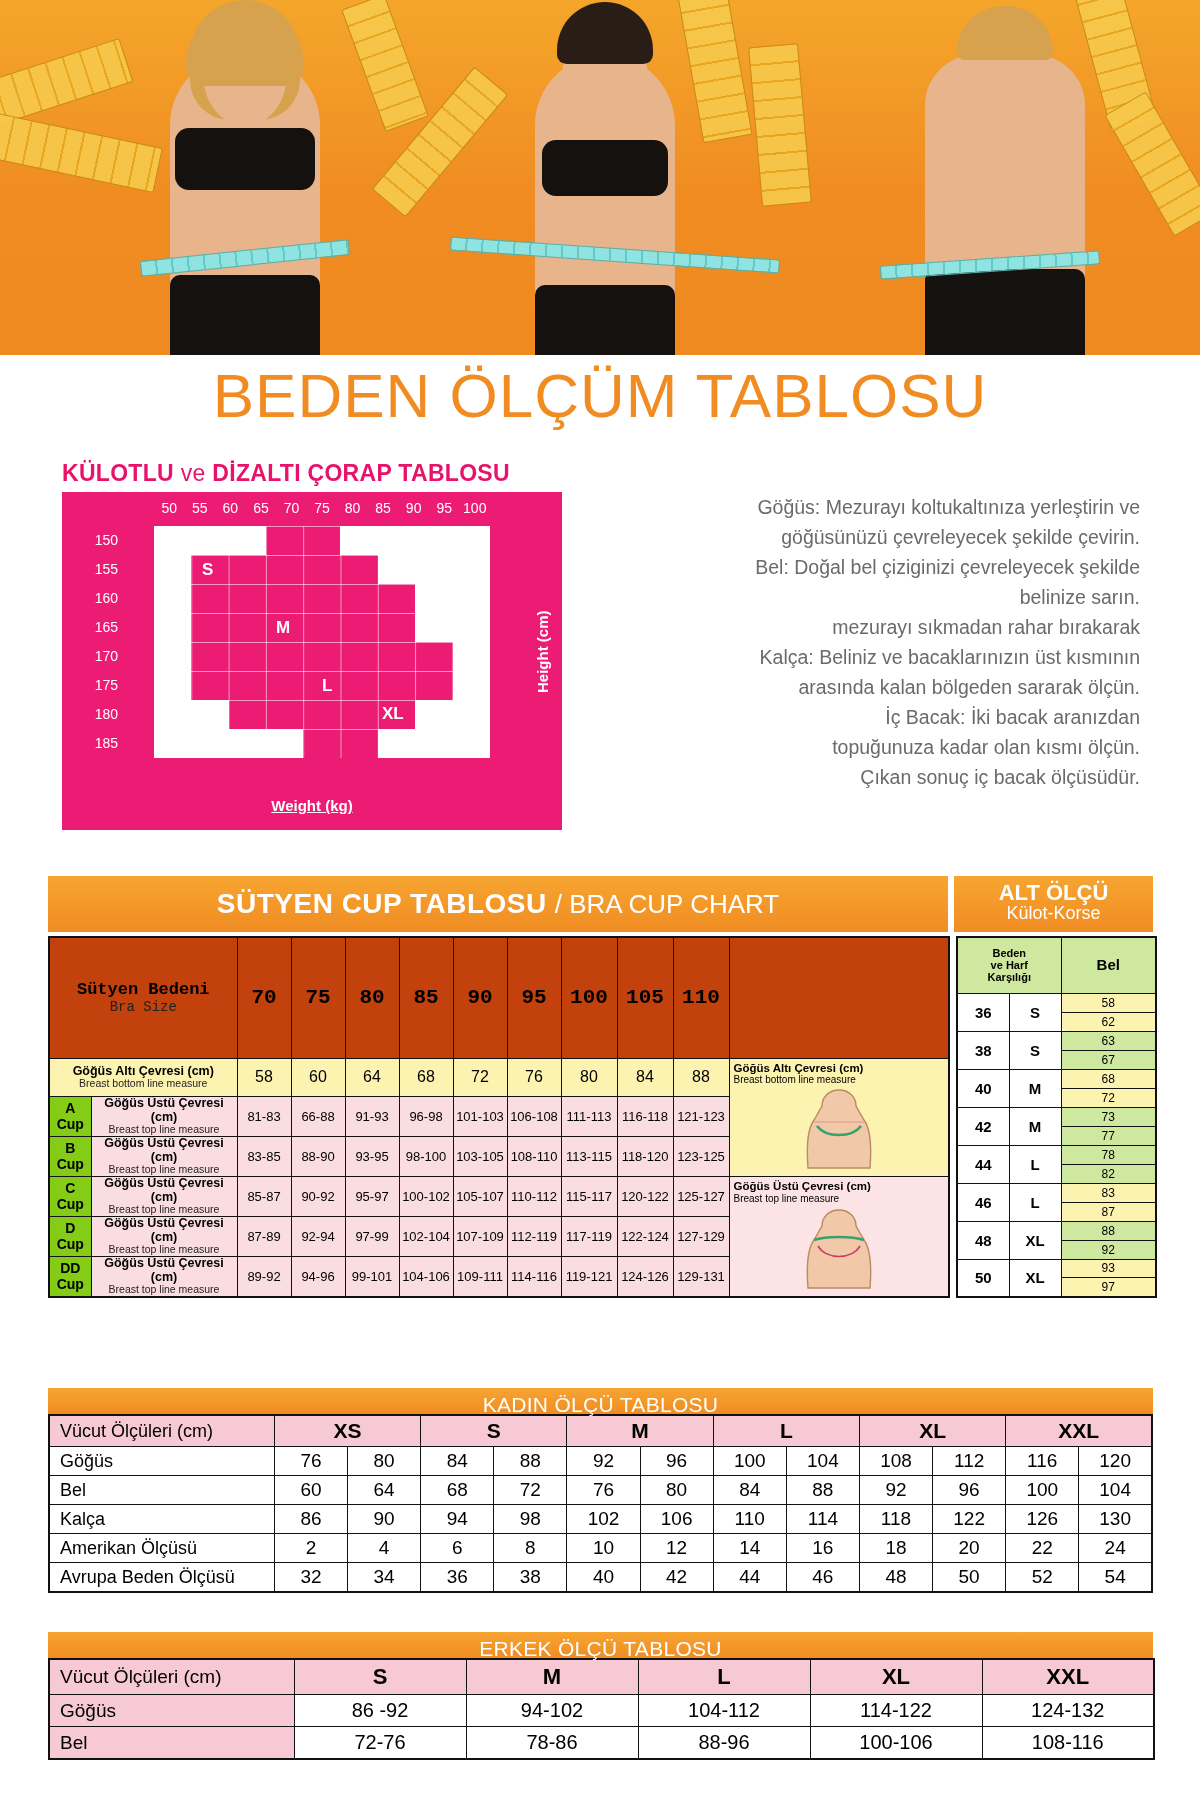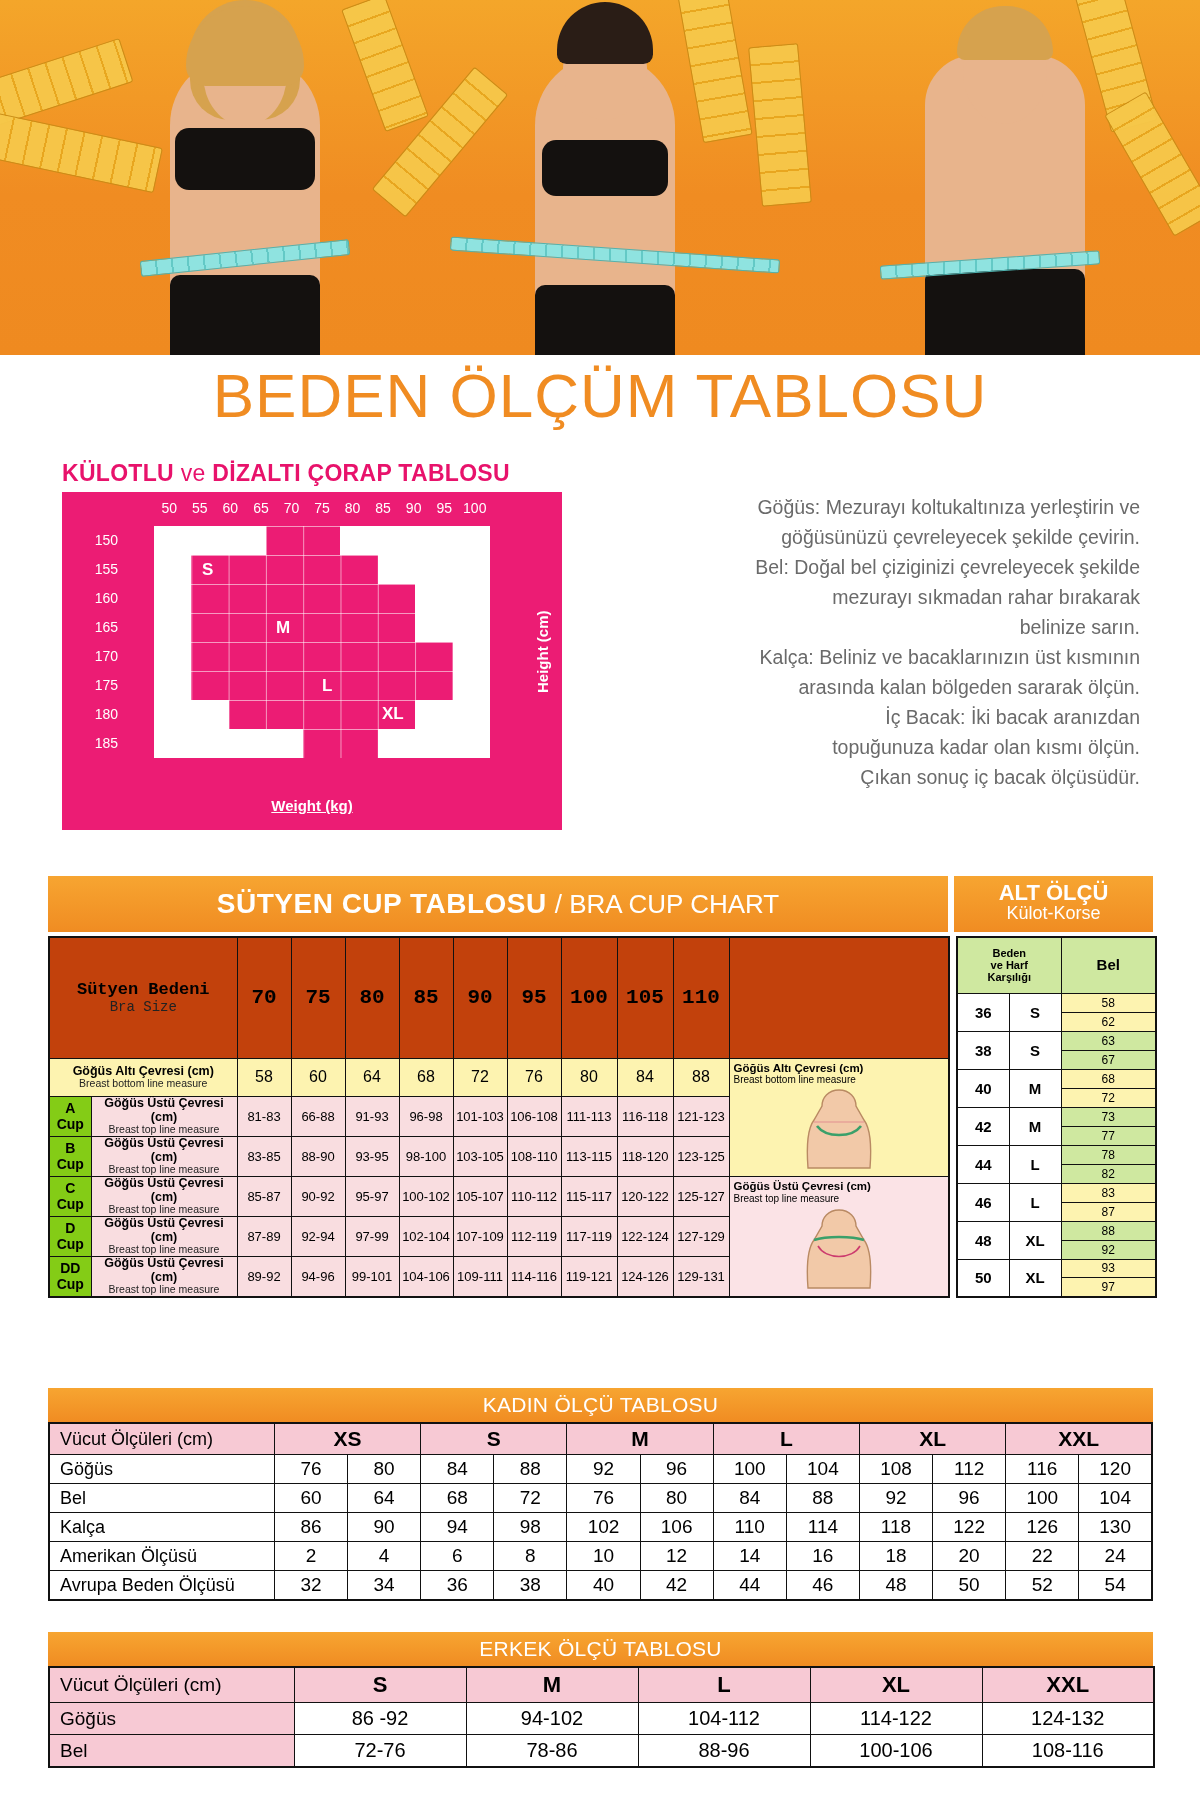--- a/index.html
+++ b/index.html
@@ -139,21 +139,21 @@
   .figbox { background:#fdf3b0; position:relative; }
   .figbox.pink { background:#fbe3e6; }
   .figbox .cap { position:absolute; left:4px; top:3px; line-height:1.1; text-align:left; }
   .figbox .cap .tr { font-weight:bold; font-size:11.5px; display:block; }
   .figbox .cap .en { font-size:10px; display:block; }
   .torso { position:absolute; left:50%; bottom:4px; transform:translateX(-50%); }
 
   
   .wtab-wrap { position:absolute; left:48px; top:1388px; width:1105px; }
   .tbl-title {
-    height:34px; background:linear-gradient(180deg,#f7a531,#f08c22); color:#fff;
+    height:26px; background:linear-gradient(180deg,#f7a531,#f08c22); color:#fff;
     text-align:center; font-size:21px; line-height:34px; letter-spacing:.3px;
   }
   table.women { width:1105px; table-layout:fixed; border:2px solid #111; font-size:19px; }
   table.women td, table.women th { border:1.5px solid #111; text-align:center; padding:3px 0; }
   table.women td.lbl { text-align:left; padding-left:10px; font-size:18px; }
   .w-hdr { background:#f7c9d4; font-weight:bold; font-size:21px; }
   .w-lbl { background:#f7c9d4; }
 
   
   .mtab-wrap { position:absolute; left:48px; top:1632px; width:1105px; }
@@ -265,22 +265,22 @@
 
       <div class="sc-height">Height (cm)</div>
       <div class="sc-weight">Weight (kg)</div>
     </div>
   </div>
 
   <div class="desc">
     <div>Göğüs: Mezurayı koltukaltınıza yerleştirin ve</div>
     <div>göğüsünüzü çevreleyecek şekilde çevirin.</div>
     <div>Bel: Doğal bel çiziginizi çevreleyecek şekilde</div>
+    <div>belinize sarın.</div>
     <div>mezurayı sıkmadan rahar bırakarak</div>
-    <div>belinize sarın.</div>
     <div>Kalça: Beliniz ve bacaklarınızın üst kısmının</div>
     <div>arasında kalan bölgeden sararak ölçün.</div>
     <div>İç Bacak: İki bacak aranızdan</div>
     <div>topuğunuza kadar  olan kısmı ölçün.</div>
     <div>Çıkan sonuç iç bacak ölçüsüdür.</div>
   </div>
 
   <div class="bra-wrap">
     <div class="bra-head">
       <div class="bra-head-main">
@@ -468,21 +468,21 @@
           </td>
           <td class="alt-h" style="font-size:15px;">Bel</td>
         </tr>
 
         <tr>
           <td class="alt-n" rowspan="2" style="height:38px;">36</td>
           <td class="alt-n" rowspan="2">S</td>
           <td class="alt-yellow" style="font-size:12px;padding:0;">58</td>
         </tr>
         <tr>
-          <td class="alt-yellow" style="font-size:12px;padding:0;">62</td>
+          <td class="alt-yellow" style="font-size:12px;padding:0;border-radius:7px;">62</td>
         </tr>
 
         <tr>
           <td class="alt-n" rowspan="2" style="height:38px;">38</td>
           <td class="alt-n" rowspan="2">S</td>
           <td class="alt-green" style="font-size:12px;padding:0;">63</td>
         </tr>
         <tr>
           <td class="alt-green" style="font-size:12px;padding:0;">67</td>
         </tr>

